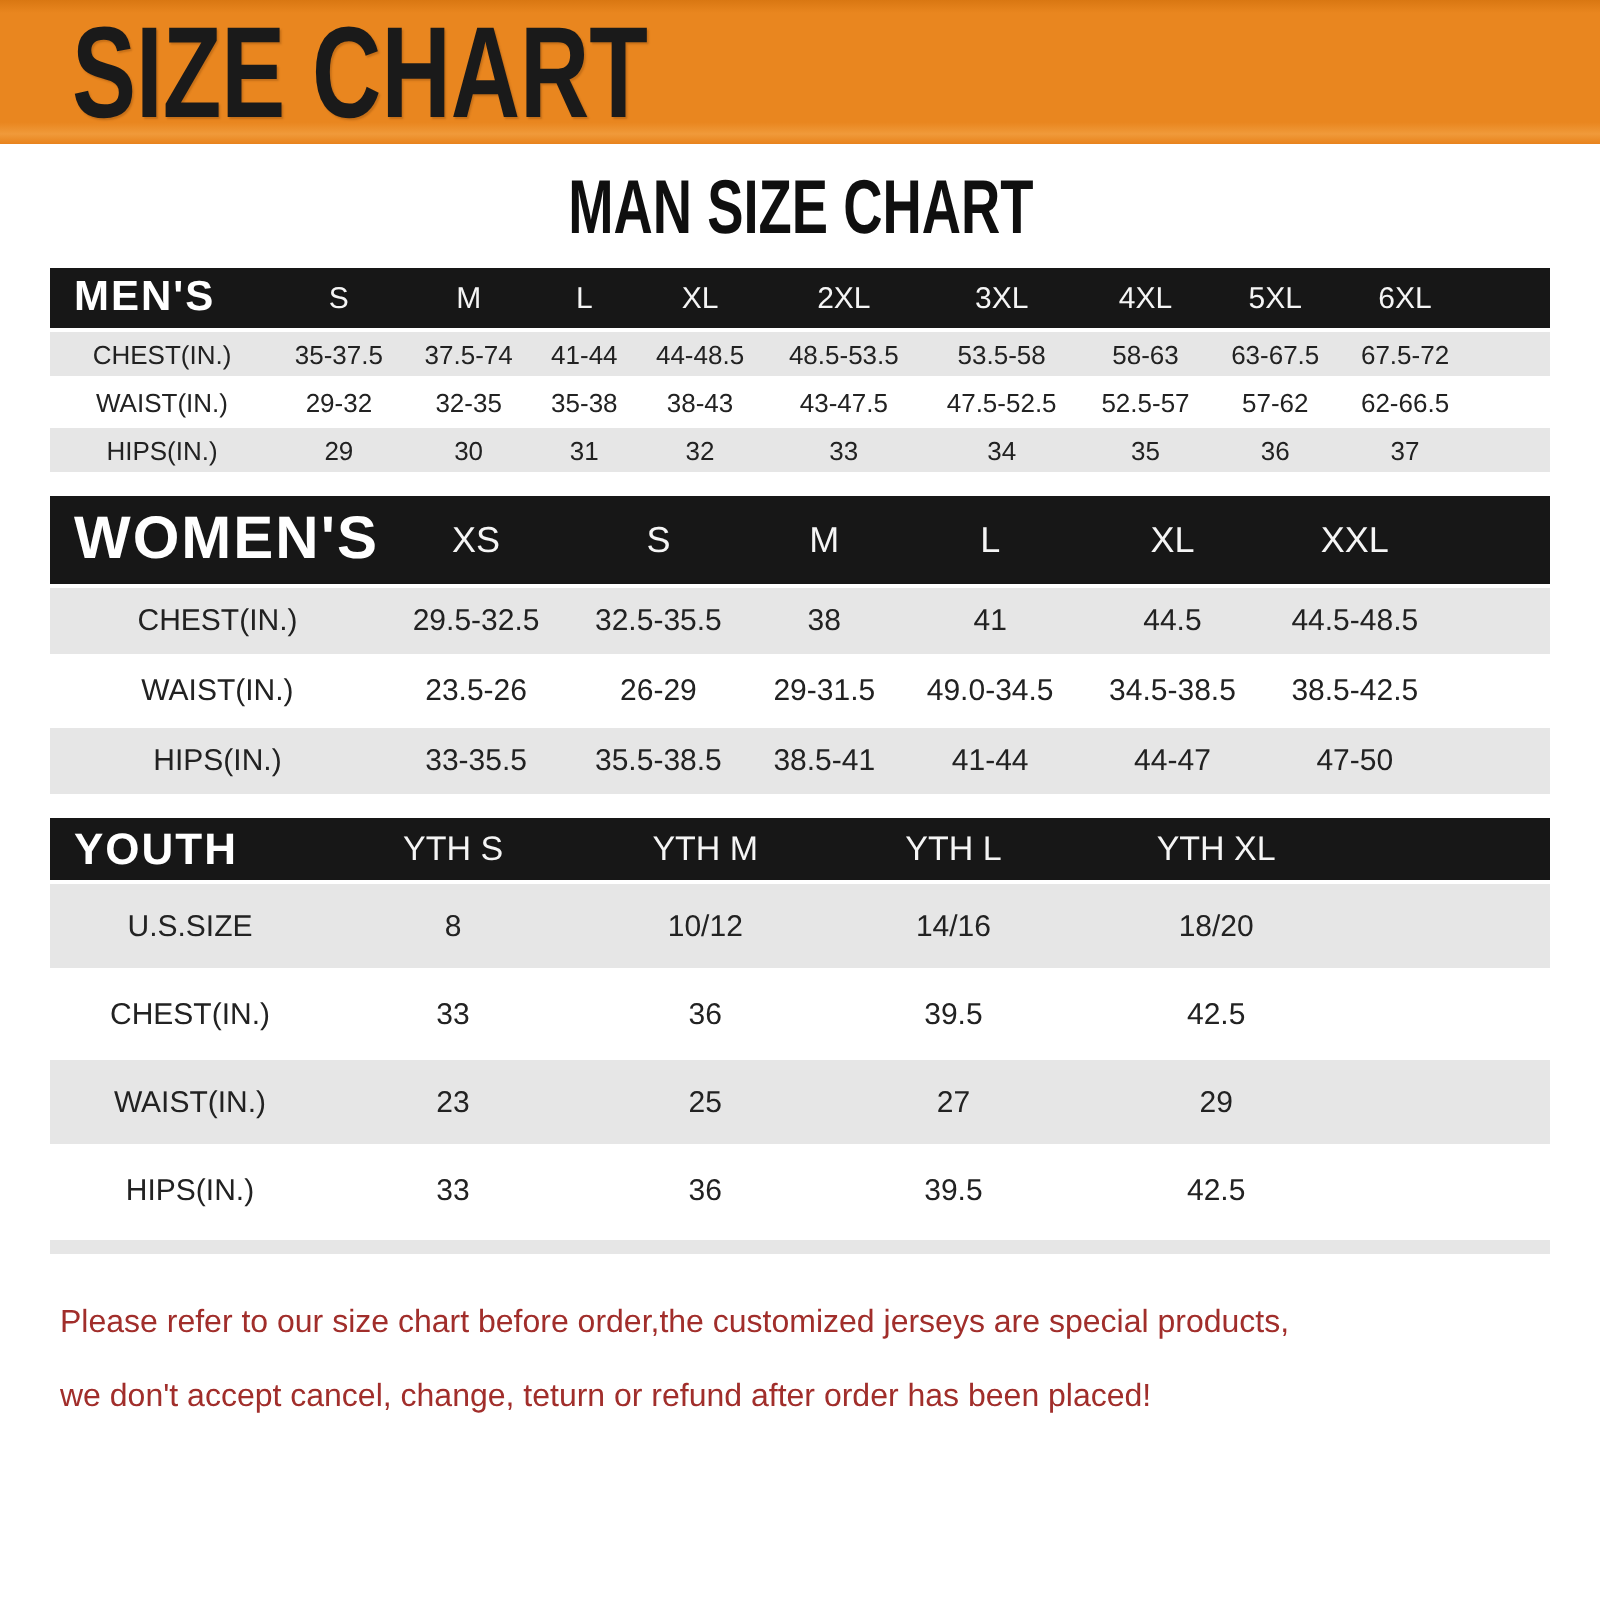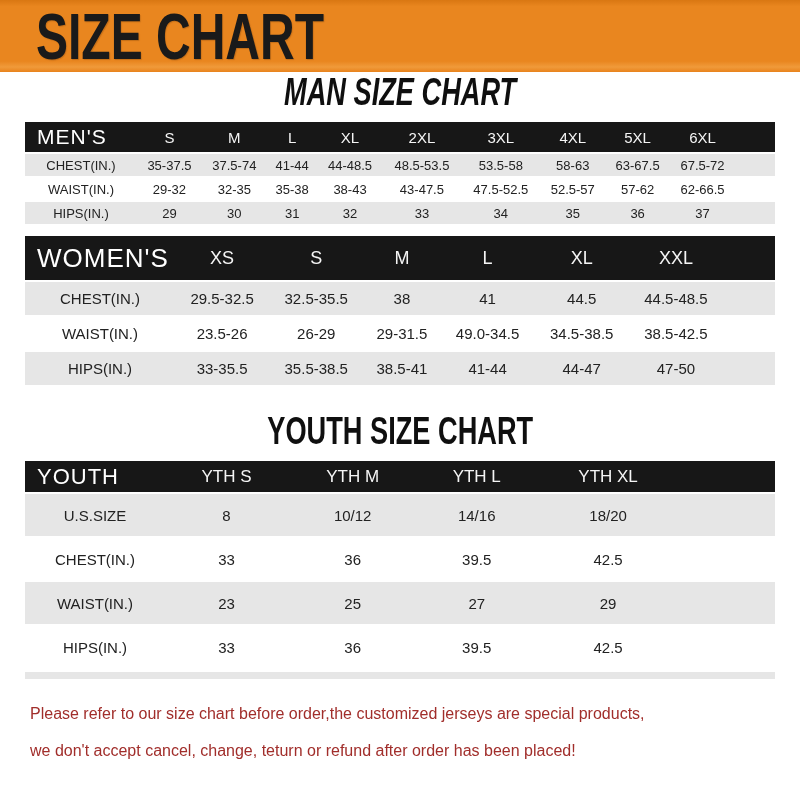--- a/index.html
+++ b/index.html
@@ -20,21 +20,21 @@
   .banner-text {
     display: inline-block;
     font-size: 60px; font-weight: bold; color: #1a1a1a;
     transform: scale(0.80, 1.08);
     white-space: nowrap;
     text-shadow: 1px 1px 1px rgba(90,45,0,0.25);
   }
 
   
   .sec-heading { margin: 0; text-align: center; line-height: 1.15; }
-  .sec-0 .sec-heading { margin-top: 1px; font-style: italic; }
+  .sec-0 .sec-heading { margin-top: 13px; }
   .sec-1 .sec-heading { margin-top: 21px; }
   .sec-2 .sec-heading { margin-top: 25px; }
   .cond {
     display: inline-block;
     font-size: 34px; font-weight: bold; color: #0f0f0f;
     transform: scale(0.80, 1.12);
     white-space: nowrap;
   }
 
   
@@ -45,34 +45,34 @@
     border-spacing: 0 2px;
     table-layout: auto;
   }
   table.sizes th, table.sizes td {
     text-align: center; padding: 0 3px;
     color: #222222; font-weight: normal;
     white-space: nowrap;
   }
   table.sizes thead th { background: #171717; color: #f5f5f5; }
   table.sizes thead th.lbl {
-    font-weight: normal; text-align: left; padding-left: 12px;
+    font-weight: bold; text-align: left; padding-left: 12px;
     letter-spacing: 1px; color: #ffffff;
   }
   table.sizes tbody td { background: #ffffff; }
   table.sizes tbody tr:nth-child(odd) td { background: #e6e6e6; }
 
   .tbl-0 thead th { height: 30px; font-size: 15px; }
   .tbl-0 thead th.lbl { font-size: 21px; }
   .tbl-0 tbody td { height: 22px; font-size: 13px; }
   .tbl-0 th.lbl { width: 112px; }
   .tbl-0 .filler { width: 40px; }
 
   .tbl-1 thead th { height: 44px; font-size: 18px; }
-  .tbl-1 thead th.lbl { font-size: 26px; }
+  .tbl-1 thead th.lbl { font-size: 30px; }
   .tbl-1 tbody td { height: 33px; font-size: 15px; }
   .tbl-1 th.lbl { width: 150px; }
   .tbl-1 .filler { width: 52px; }
 
   .tbl-2 thead th { height: 31px; font-size: 17px; }
   .tbl-2 thead th.lbl { font-size: 22px; letter-spacing: 2px; }
   .tbl-2 tbody td { height: 42px; font-size: 15px; }
   .tbl-2 th.lbl { width: 140px; }
   .tbl-2 .filler { width: 95px; }
 
@@ -200,21 +200,20 @@
               <td>44-47</td>
               <td>47-50</td>
               <td class="filler"></td>
             </tr>
           </tbody>
         </table>
       </div>
   </section>
 
   <section class="chart-section sec-2">
-    <h2 class="sec-heading"><span class="cond">YOUTH SIZE CHART</span></h2>
     <div class="table-wrap">
         <table class="sizes tbl-2">
           <thead>
             <tr>
               <th class="lbl">YOUTH</th>
               <th>YTH S</th>
               <th>YTH M</th>
               <th>YTH L</th>
               <th>YTH XL</th>
               <th class="filler"></th>

